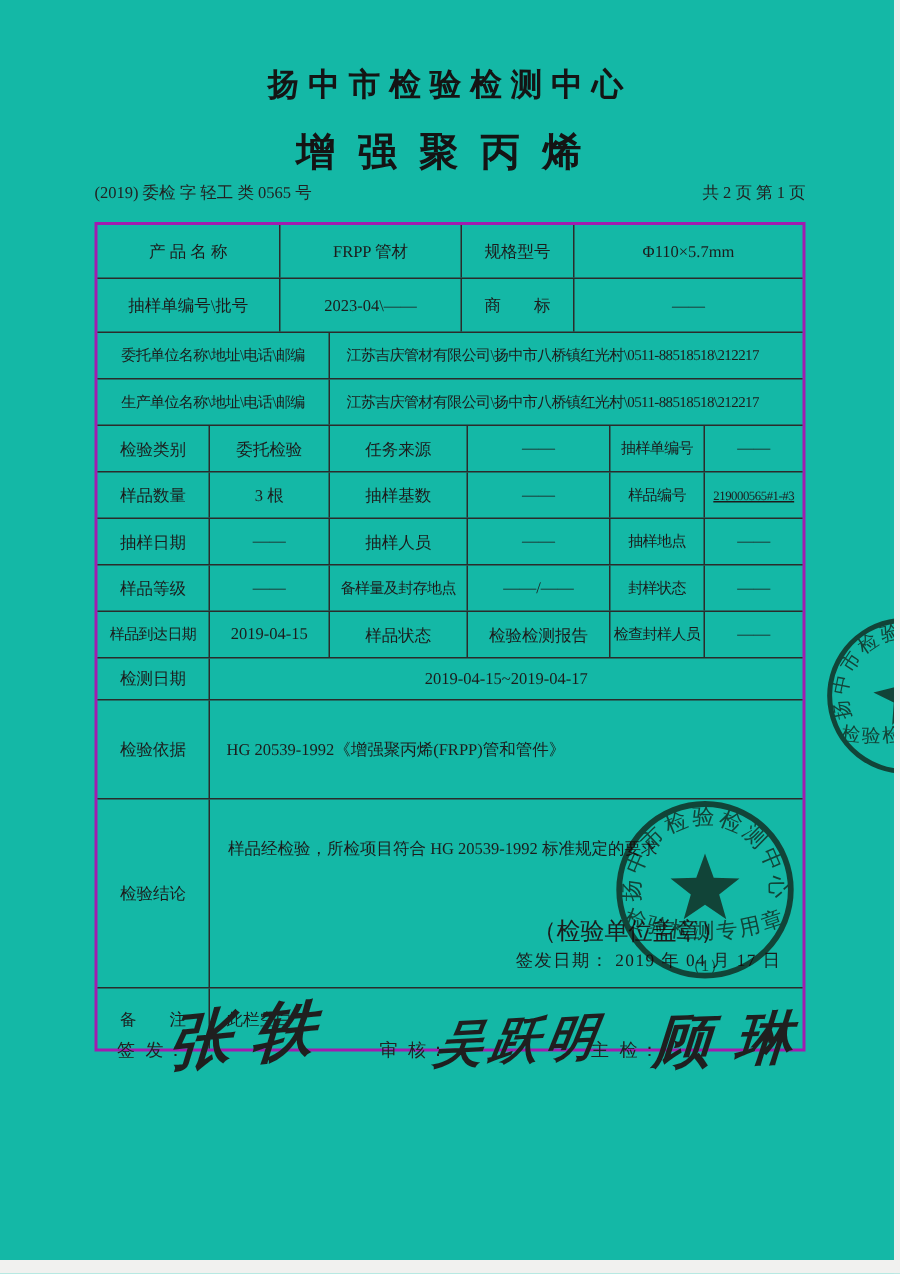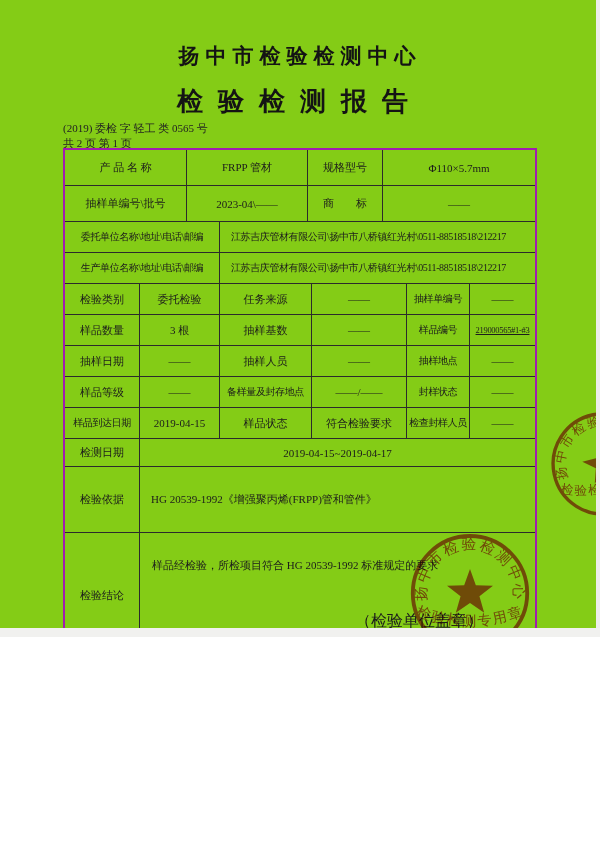--- a/index.html
+++ b/index.html
@@ -1,38 +1,38 @@
 <!DOCTYPE html>
 <html><head>
 <meta charset="utf-8">
 <style>
   * { margin:0; padding:0; box-sizing:border-box; }
   html,body { background:#ffffff; }
   body { font-family:"Liberation Serif","DejaVu Serif",serif; color:#1c1c1c; }
   .page {
-    position:relative; width:600px; height:637px; margin:0 auto;
-    background:#84cc16; overflow:hidden;
+    position:relative; width:600px; height:849px; margin:0 auto;
+    background:#14b8a6; overflow:hidden;
   }
   .edge-right { position:absolute; right:0; top:0; width:4px; height:100%; background:#ededeb; }
   .edge-bottom { position:absolute; left:0; bottom:0; width:100%; height:9px; background:#f1f1ef; }
 
   .org-title {
     position:absolute; top:42px; left:0; width:100%;
     text-align:center; font-size:21px; font-weight:700; letter-spacing:6px;
     color:#141414;
   }
   .report-title {
     position:absolute; top:84px; left:0; width:100%;
     text-align:center; font-size:26px; font-weight:700; letter-spacing:15px;
     color:#141414;
   }
   .meta-line {
     position:absolute; top:121px; left:63px; width:474px;
     display:flex; justify-content:space-between;
-    font-size:11px; color:#222;flex-direction:column;
+    font-size:11px; color:#222;
   }
 
   .rtable {
     position:absolute; top:148px; left:63px; width:474px;
     border:2px solid #a21caf; background:transparent;
     font-size:11px;
   }
   .trow { display:flex; border-bottom:1px solid #2b2b2b; }
   .trow:last-child { border-bottom:none; }
   .c {
@@ -63,21 +63,21 @@
   .stamp { position:absolute; mix-blend-mode:multiply; opacity:.85; pointer-events:none; }
   .stamp-main { left:404px; top:525px; width:132px; height:132px; }
   .stamp-edge { left:545px; top:404px; width:116px; height:116px; transform:rotate(-12deg); }
 </style>
 </head>
 <body>
 
 <div class="page">
 
   <div class="org-title">扬中市检验检测中心</div>
-  <div class="report-title">检验检测报告</div>
+  <div class="report-title">增强聚丙烯</div>
 
   <div class="meta-line">
     <span>(2019)  委检 字 轻工 类 0565 号</span>
     <span>共 2 页 第 1 页</span>
   </div>
 
   <div class="rtable">
 
     <div class="trow">
       <div class="c w122 h35">产 品 名 称</div>
@@ -136,21 +136,21 @@
       <div class="c w92 h30 sm">备样量及封存地点</div>
       <div class="c w95 h30">——/——</div>
       <div class="c w63 h30 sm">封样状态</div>
       <div class="c last h30">——</div>
     </div>
 
     <div class="trow">
       <div class="c w75 h30 sm">样品到达日期</div>
       <div class="c w80 h30">2019-04-15</div>
       <div class="c w92 h30">样品状态</div>
-      <div class="c w95 h30">符合检验要求</div>
+      <div class="c w95 h30">检验检测报告</div>
       <div class="c w63 h30 sm">检查封样人员</div>
       <div class="c last h30">——</div>
     </div>
 
     <div class="trow">
       <div class="c w75 h27">检测日期</div>
       <div class="c last h27">2019-04-15~2019-04-17</div>
     </div>
 
     <div class="trow">

